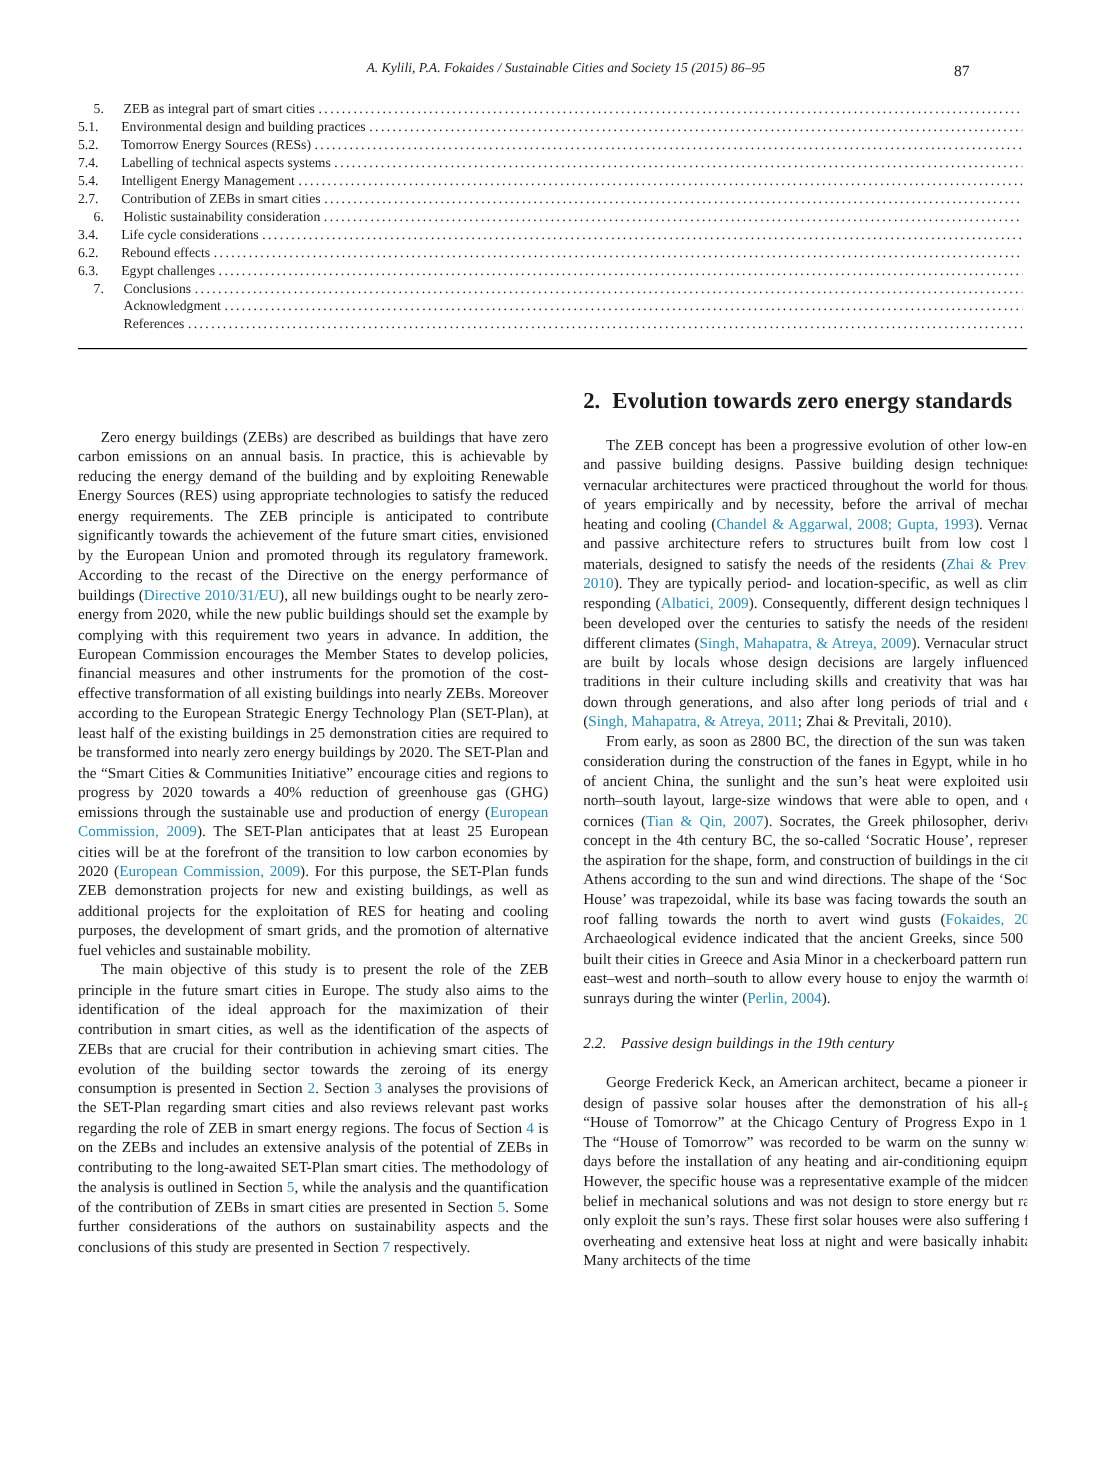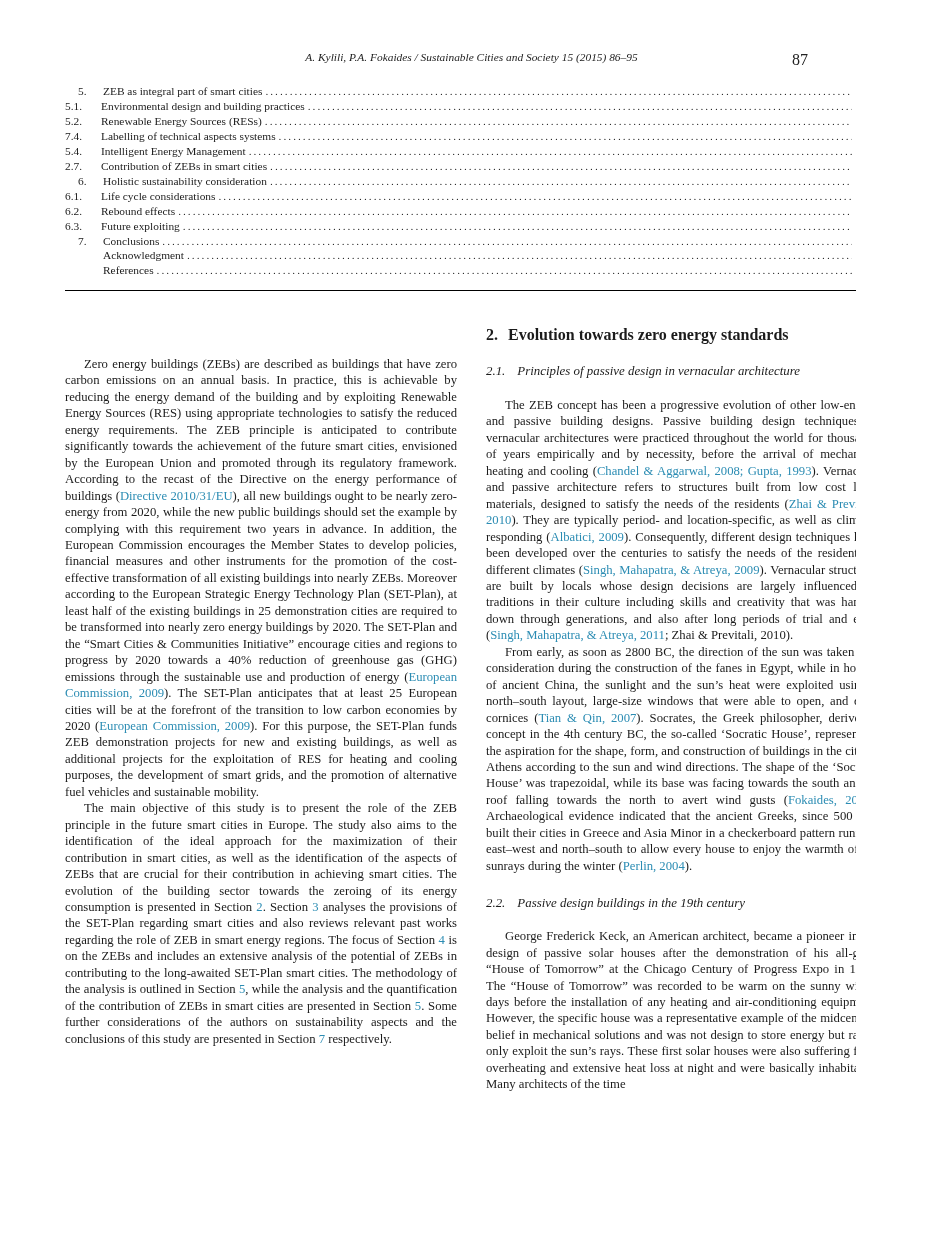--- a/index.html
+++ b/index.html
@@ -18,21 +18,21 @@
     top: 51px; left: 65px; width: 813px;
     text-align: center;
     font-style: italic;
     font-size: 11.4px;
     color: #222;
     white-space: nowrap;
   }
   .page-num {
     position: absolute;
     top: 51px; right: 48px;
-    font-size: 16px;
+    font-size: 13px;
     color: #222;
   }
   
   .toc {
     position: absolute;
     top: 84px; left: 65px; width: 813px;
     font-size: 11.4px;
     color: #1b1b1b;
   }
   .toc-row { display: flex; align-items: baseline; line-height: 14.95px; }
@@ -56,21 +56,21 @@
   .col {
     position: absolute;
     width: 392px;
     font-size: 12.7px;
     line-height: 16.45px;
     text-align: justify;
   }
   .col-left  { left: 65px;  top: 356px; }
   .col-right { left: 486px; top: 327px; }
   h2.section {
-    font-size: 16px; font-weight: bold;
+    font-size: 19px; font-weight: bold;
     margin: 0 0 22px 0; text-align: left; line-height: 16px;
   }
   h2.section .snum { margin-right: 10px; }
   .col-right h2.section { margin-bottom: 20px; }
   h3.subsection {
     font-size: 12.9px; font-style: italic; font-weight: normal;
     margin: 0 0 18px 0; text-align: left; line-height: 16px;
   }
   h3.subsection .snum { margin-right: 12px; }
   h3.subsection.later { margin-top: 21px; margin-bottom: 17px; font-style: italic; }
@@ -95,21 +95,21 @@
         <span class="toc-page">91</span>
       </div>
       <div class="toc-row lvl2">
         <span class="toc-num">5.1.</span>
         <span class="toc-label">Environmental design and building practices</span>
         <span class="dots"></span>
         <span class="toc-page">91</span>
       </div>
       <div class="toc-row lvl2">
         <span class="toc-num">5.2.</span>
-        <span class="toc-label">Renewable Energy Sources (RESs)</span>
+        <span class="toc-label">Tomorrow Energy Sources (RESs)</span>
         <span class="dots"></span>
         <span class="toc-page">92</span>
       </div>
       <div class="toc-row lvl2">
         <span class="toc-num">7.4.</span>
         <span class="toc-label">Labelling of technical aspects systems</span>
         <span class="dots"></span>
         <span class="toc-page">92</span>
       </div>
       <div class="toc-row lvl2">
@@ -124,34 +124,34 @@
         <span class="dots"></span>
         <span class="toc-page">92</span>
       </div>
       <div class="toc-row lvl1">
         <span class="toc-num">6.</span>
         <span class="toc-label">Holistic sustainability consideration</span>
         <span class="dots"></span>
         <span class="toc-page">93</span>
       </div>
       <div class="toc-row lvl2">
-        <span class="toc-num">6.1.</span>
+        <span class="toc-num">3.4.</span>
         <span class="toc-label">Life cycle considerations</span>
         <span class="dots"></span>
         <span class="toc-page">93</span>
       </div>
       <div class="toc-row lvl2">
         <span class="toc-num">6.2.</span>
         <span class="toc-label">Rebound effects</span>
         <span class="dots"></span>
         <span class="toc-page">93</span>
       </div>
       <div class="toc-row lvl2">
         <span class="toc-num">6.3.</span>
-        <span class="toc-label">Future exploiting</span>
+        <span class="toc-label">Egypt challenges</span>
         <span class="dots"></span>
         <span class="toc-page">94</span>
       </div>
       <div class="toc-row lvl1">
         <span class="toc-num">7.</span>
         <span class="toc-label">Conclusions</span>
         <span class="dots"></span>
         <span class="toc-page">94</span>
       </div>
       <div class="toc-row lvl1">
@@ -172,23 +172,20 @@
 
   <div class="col col-left">
     <p class="body-para"><span>Zero energy buildings (ZEBs) are described as buildings that have zero carbon emissions on an annual basis. In practice, this is achievable by reducing the energy demand of the building and by exploiting Renewable Energy Sources (RES) using appropriate technologies to satisfy the reduced energy requirements. The ZEB principle is anticipated to contribute significantly towards the achievement of the future smart cities, envisioned by the European Union and promoted through its regulatory framework. According to the recast of the Directive on the energy performance of buildings (</span><span class="cite">Directive 2010/31/EU</span><span>), all new buildings ought to be nearly zero-energy from 2020, while the new public buildings should set the example by complying with this requirement two years in advance. In addition, the European Commission encourages the Member States to develop policies, financial measures and other instruments for the promotion of the cost-effective transformation of all existing buildings into nearly ZEBs. Moreover according to the European Strategic Energy Technology Plan (SET-Plan), at least half of the existing buildings in 25 demonstration cities are required to be transformed into nearly zero energy buildings by 2020. The SET-Plan and the “Smart Cities &amp; Communities Initiative” encourage cities and regions to progress by 2020 towards a 40% reduction of greenhouse gas (GHG) emissions through the sustainable use and production of energy (</span><span class="cite">European Commission, 2009</span><span>). The SET-Plan anticipates that at least 25 European cities will be at the forefront of the transition to low carbon economies by 2020 (</span><span class="cite">European Commission, 2009</span><span>). For this purpose, the SET-Plan funds ZEB demonstration projects for new and existing buildings, as well as additional projects for the exploitation of RES for heating and cooling purposes, the development of smart grids, and the promotion of alternative fuel vehicles and sustainable mobility.</span></p>
     <p class="body-para"><span>The main objective of this study is to present the role of the ZEB principle in the future smart cities in Europe. The study also aims to the identification of the ideal approach for the maximization of their contribution in smart cities, as well as the identification of the aspects of ZEBs that are crucial for their contribution in achieving smart cities. The evolution of the building sector towards the zeroing of its energy consumption is presented in Section </span><span class="cite">2</span><span>. Section </span><span class="cite">3</span><span> analyses the provisions of the SET-Plan regarding smart cities and also reviews relevant past works regarding the role of ZEB in smart energy regions. The focus of Section </span><span class="cite">4</span><span> is on the ZEBs and includes an extensive analysis of the potential of ZEBs in contributing to the long-awaited SET-Plan smart cities. The methodology of the analysis is outlined in Section </span><span class="cite">5</span><span>, while the analysis and the quantification of the contribution of ZEBs in smart cities are presented in Section </span><span class="cite">5</span><span>. Some further considerations of the authors on sustainability aspects and the conclusions of this study are presented in Section </span><span class="cite">7</span><span> respectively.</span></p>
   </div>
 
   <div class="col col-right">
     <h2 class="section">
       <span class="snum">2.</span><span>Evolution towards zero energy standards</span>
     </h2>
-    <h3 class="subsection">
-      <span class="snum">2.1.</span><span>Principles of passive design in vernacular architecture</span>
-    </h3>
     <p class="body-para"><span>The ZEB concept has been a progressive evolution of other low-energy and passive building designs. Passive building design techniques in vernacular architectures were practiced throughout the world for thousands of years empirically and by necessity, before the arrival of mechanical heating and cooling (</span><span class="cite">Chandel &amp; Aggarwal, 2008; Gupta, 1993</span><span>). Vernacular and passive architecture refers to structures built from low cost local materials, designed to satisfy the needs of the residents (</span><span class="cite">Zhai &amp; Previtali, 2010</span><span>). They are typically period- and location-specific, as well as climate-responding (</span><span class="cite">Albatici, 2009</span><span>). Consequently, different design techniques have been developed over the centuries to satisfy the needs of the residents in different climates (</span><span class="cite">Singh, Mahapatra, &amp; Atreya, 2009</span><span>). Vernacular structures are built by locals whose design decisions are largely influenced by traditions in their culture including skills and creativity that was handed down through generations, and also after long periods of trial and error (</span><span class="cite">Singh, Mahapatra, &amp; Atreya, 2011</span><span>; Zhai &amp; Previtali, 2010).</span></p>
     <p class="body-para"><span>From early, as soon as 2800 BC, the direction of the sun was taken into consideration during the construction of the fanes in Egypt, while in houses of ancient China, the sunlight and the sun’s heat were exploited using a north–south layout, large-size windows that were able to open, and deep cornices (</span><span class="cite">Tian &amp; Qin, 2007</span><span>). Socrates, the Greek philosopher, derived a concept in the 4th century BC, the so-called ‘Socratic House’, representing the aspiration for the shape, form, and construction of buildings in the city of Athens according to the sun and wind directions. The shape of the ‘Socratic House’ was trapezoidal, while its base was facing towards the south and its roof falling towards the north to avert wind gusts (</span><span class="cite">Fokaides, 2012</span><span>). Archaeological evidence indicated that the ancient Greeks, since 500 BC, built their cities in Greece and Asia Minor in a checkerboard pattern running east–west and north–south to allow every house to enjoy the warmth of the sunrays during the winter (</span><span class="cite">Perlin, 2004</span><span>).</span></p>
     <h3 class="subsection later">
       <span class="snum">2.2.</span><span>Passive design buildings in the 19th century</span>
     </h3>
     <p class="body-para"><span>George Frederick Keck, an American architect, became a pioneer in the design of passive solar houses after the demonstration of his all-glass “House of Tomorrow” at the Chicago Century of Progress Expo in 1933. The “House of Tomorrow” was recorded to be warm on the sunny winter days before the installation of any heating and air-conditioning equipment. However, the specific house was a representative example of the midcentury belief in mechanical solutions and was not design to store energy but rather only exploit the sun’s rays. These first solar houses were also suffering from overheating and extensive heat loss at night and were basically inhabitable. Many architects of the time</span></p>
   </div>
 
 </div>
 

